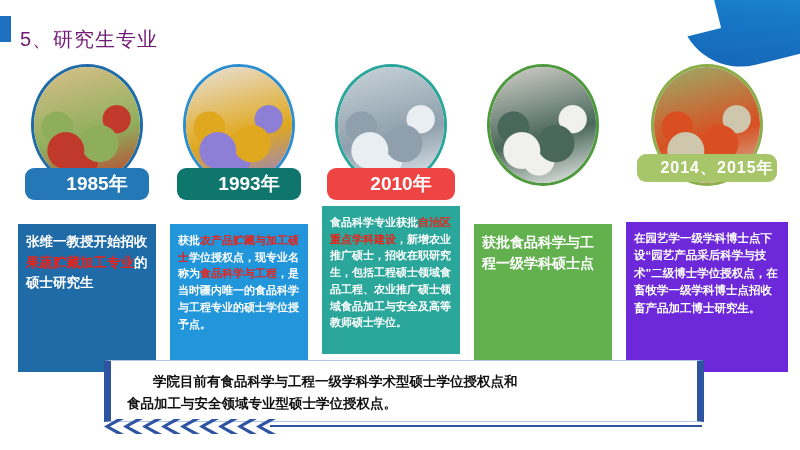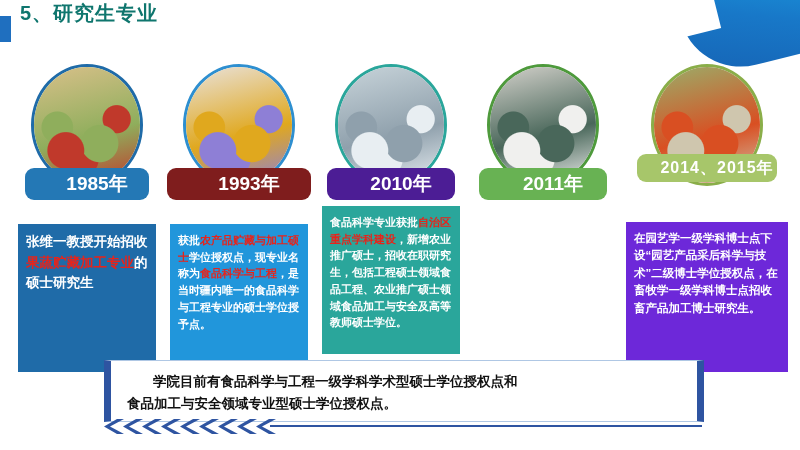--- a/index.html
+++ b/index.html
@@ -29,23 +29,23 @@
     z-index: 2;
   }
 
   
   .title-accent {
     position: absolute; left: 0px; top: 16px;
     width: 11px; height: 26px;
     background: #1F6FBF;
   }
   .page-title {
-    position: absolute; left: 20px; top: 0;
-    font-size: 20px; font-weight: bold;
-    color: #0f766e;
+    position: absolute; left: 20px; top: 26px;
+    font-size: 20px; font-weight: normal;
+    color: #701a75;
     letter-spacing: 1px;
     white-space: nowrap;
   }
 
   
   .cards { position: absolute; left: 18px; top: 62px; width: 770px; height: 288px; }
   .card { position: absolute; top: 0; height: 288px; }
 
   .card-photo {
     position: absolute; left: 50%; top: 2px;
@@ -118,35 +118,35 @@
         <div class="card-photo" style="width: 112px; height: 122px; border-color: rgb(31, 107, 168);">
           <div class="photo-inner" style="background: radial-gradient(circle at 30% 72%, rgb(192, 57, 43) 0%, rgb(192, 57, 43) 16%, transparent 17%), radial-gradient(circle at 62% 66%, rgb(143, 174, 92) 0%, rgb(143, 174, 92) 18%, transparent 19%), radial-gradient(circle at 46% 80%, rgb(192, 57, 43) 0%, rgb(192, 57, 43) 14%, transparent 15%), radial-gradient(circle at 22% 52%, rgb(143, 174, 92) 0%, rgb(143, 174, 92) 15%, transparent 16%), radial-gradient(circle at 78% 45%, rgb(192, 57, 43) 0%, rgb(192, 57, 43) 13%, transparent 14%), linear-gradient(165deg, rgb(217, 192, 138) 0%, rgb(143, 174, 92) 58%, rgb(192, 57, 43) 100%);"></div>
         </div>
         <div class="card-pill" style="background: rgb(36, 120, 181); width: 124px; height: 32px; top: 106px; font-size: 19px;">1985年</div>
         <div class="card-body" style="background: rgb(31, 107, 168); top: 138px; height: 148px; font-size: 13.5px;"><span>张维一教授开始招收</span><span class="hl" style="color: rgb(232, 35, 26);">果蔬贮藏加工专业</span><span>的硕士研究生</span></div>
       </div>
       <div class="card" style="left: 152px; width: 138px;">
         <div class="card-photo" style="width: 112px; height: 122px; border-color: rgb(46, 143, 208);">
           <div class="photo-inner" style="background: radial-gradient(circle at 30% 72%, rgb(142, 127, 214) 0%, rgb(142, 127, 214) 16%, transparent 17%), radial-gradient(circle at 62% 66%, rgb(224, 168, 30) 0%, rgb(224, 168, 30) 18%, transparent 19%), radial-gradient(circle at 46% 80%, rgb(142, 127, 214) 0%, rgb(142, 127, 214) 14%, transparent 15%), radial-gradient(circle at 22% 52%, rgb(224, 168, 30) 0%, rgb(224, 168, 30) 15%, transparent 16%), radial-gradient(circle at 78% 45%, rgb(142, 127, 214) 0%, rgb(142, 127, 214) 13%, transparent 14%), linear-gradient(165deg, rgb(233, 226, 220) 0%, rgb(224, 168, 30) 58%, rgb(142, 127, 214) 100%);"></div>
         </div>
-        <div class="card-pill" style="background: #7f1d1d; width: 144px; height: 32px; top: 106px; font-size: 19px;">1993年</div>
+        <div class="card-pill" style="background: #0f766e; width: 124px; height: 32px; top: 106px; font-size: 19px;">1993年</div>
         <div class="card-body" style="background: rgb(33, 150, 219); top: 138px; height: 148px; font-size: 11px;"><span>获批</span><span class="hl" style="color: rgb(232, 35, 26);">农产品贮藏与加工硕士</span><span>学位授权点，现专业名称为</span><span class="hl" style="color: rgb(232, 35, 26);">食品科学与工程</span><span>，是当时疆内唯一的食品科学与工程专业的硕士学位授予点。</span></div>
       </div>
       <div class="card" style="left: 304px; width: 138px;">
         <div class="card-photo" style="width: 112px; height: 122px; border-color: rgb(42, 166, 155);">
           <div class="photo-inner" style="background: radial-gradient(circle at 30% 72%, rgb(232, 238, 242) 0%, rgb(232, 238, 242) 16%, transparent 17%), radial-gradient(circle at 62% 66%, rgb(143, 160, 172) 0%, rgb(143, 160, 172) 18%, transparent 19%), radial-gradient(circle at 46% 80%, rgb(232, 238, 242) 0%, rgb(232, 238, 242) 14%, transparent 15%), radial-gradient(circle at 22% 52%, rgb(143, 160, 172) 0%, rgb(143, 160, 172) 15%, transparent 16%), radial-gradient(circle at 78% 45%, rgb(232, 238, 242) 0%, rgb(232, 238, 242) 13%, transparent 14%), linear-gradient(165deg, rgb(200, 212, 218) 0%, rgb(143, 160, 172) 58%, rgb(232, 238, 242) 100%);"></div>
         </div>
-        <div class="card-pill" style="background: #4c1d95; width: 128px; height: 32px; top: 106px; font-size: 19px;">2010年</div>
+        <div class="card-pill" style="background: #ef4444; width: 128px; height: 32px; top: 106px; font-size: 19px;">2010年</div>
         <div class="card-body" style="background: rgb(42, 166, 155); top: 120px; height: 148px; font-size: 11px;"><span>食品科学专业获批</span><span class="hl" style="color: rgb(232, 35, 26);">自治区重点学科建设</span><span>，新增农业推广硕士，招收在职研究生，包括工程硕士领域食品工程、农业推广硕士领域食品加工与安全及高等教师硕士学位。</span></div>
       </div>
       <div class="card" style="left: 456px; width: 138px;">
         <div class="card-photo" style="width: 112px; height: 122px; border-color: rgb(78, 154, 60);">
           <div class="photo-inner" style="background: radial-gradient(circle at 30% 72%, rgb(240, 240, 238) 0%, rgb(240, 240, 238) 16%, transparent 17%), radial-gradient(circle at 62% 66%, rgb(73, 103, 90) 0%, rgb(73, 103, 90) 18%, transparent 19%), radial-gradient(circle at 46% 80%, rgb(240, 240, 238) 0%, rgb(240, 240, 238) 14%, transparent 15%), radial-gradient(circle at 22% 52%, rgb(73, 103, 90) 0%, rgb(73, 103, 90) 15%, transparent 16%), radial-gradient(circle at 78% 45%, rgb(240, 240, 238) 0%, rgb(240, 240, 238) 13%, transparent 14%), linear-gradient(165deg, rgb(213, 210, 204) 0%, rgb(73, 103, 90) 58%, rgb(240, 240, 238) 100%);"></div>
         </div>
-        <div class="card-pill" style="background: rgb(104, 178, 83); width: 128px; height: 32px; top: 106px; font-size: 19px;">2011年</div>
+        <div class="card-body" style="background: rgb(98, 177, 78); top: 138px; height: 148px; font-size: 14px;"><span>获批食品科学与工程一级学科硕士点</span></div>
       </div>
       <div class="card" style="left: 608px; width: 162px;">
         <div class="card-photo" style="width: 112px; height: 122px; border-color: rgb(138, 174, 73);">
           <div class="photo-inner" style="background: radial-gradient(circle at 30% 72%, rgb(207, 198, 174) 0%, rgb(207, 198, 174) 16%, transparent 17%), radial-gradient(circle at 62% 66%, rgb(217, 79, 34) 0%, rgb(217, 79, 34) 18%, transparent 19%), radial-gradient(circle at 46% 80%, rgb(207, 198, 174) 0%, rgb(207, 198, 174) 14%, transparent 15%), radial-gradient(circle at 22% 52%, rgb(217, 79, 34) 0%, rgb(217, 79, 34) 15%, transparent 16%), radial-gradient(circle at 78% 45%, rgb(207, 198, 174) 0%, rgb(207, 198, 174) 13%, transparent 14%), linear-gradient(165deg, rgb(154, 174, 106) 0%, rgb(217, 79, 34) 58%, rgb(207, 198, 174) 100%);"></div>
         </div>
         <div class="card-pill" style="background: rgb(167, 198, 106); width: 140px; height: 28px; top: 92px; font-size: 16px; letter-spacing: 1px;">2014、2015年</div>
         <div class="card-body" style="background: #6d28d9; top: 136px; height: 150px; font-size: 11.5px;"><span>在园艺学一级学科博士点下设“园艺产品采后科学与技术”二级博士学位授权点，在畜牧学一级学科博士点招收畜产品加工博士研究生。</span></div>
       </div>
     </div>
 

